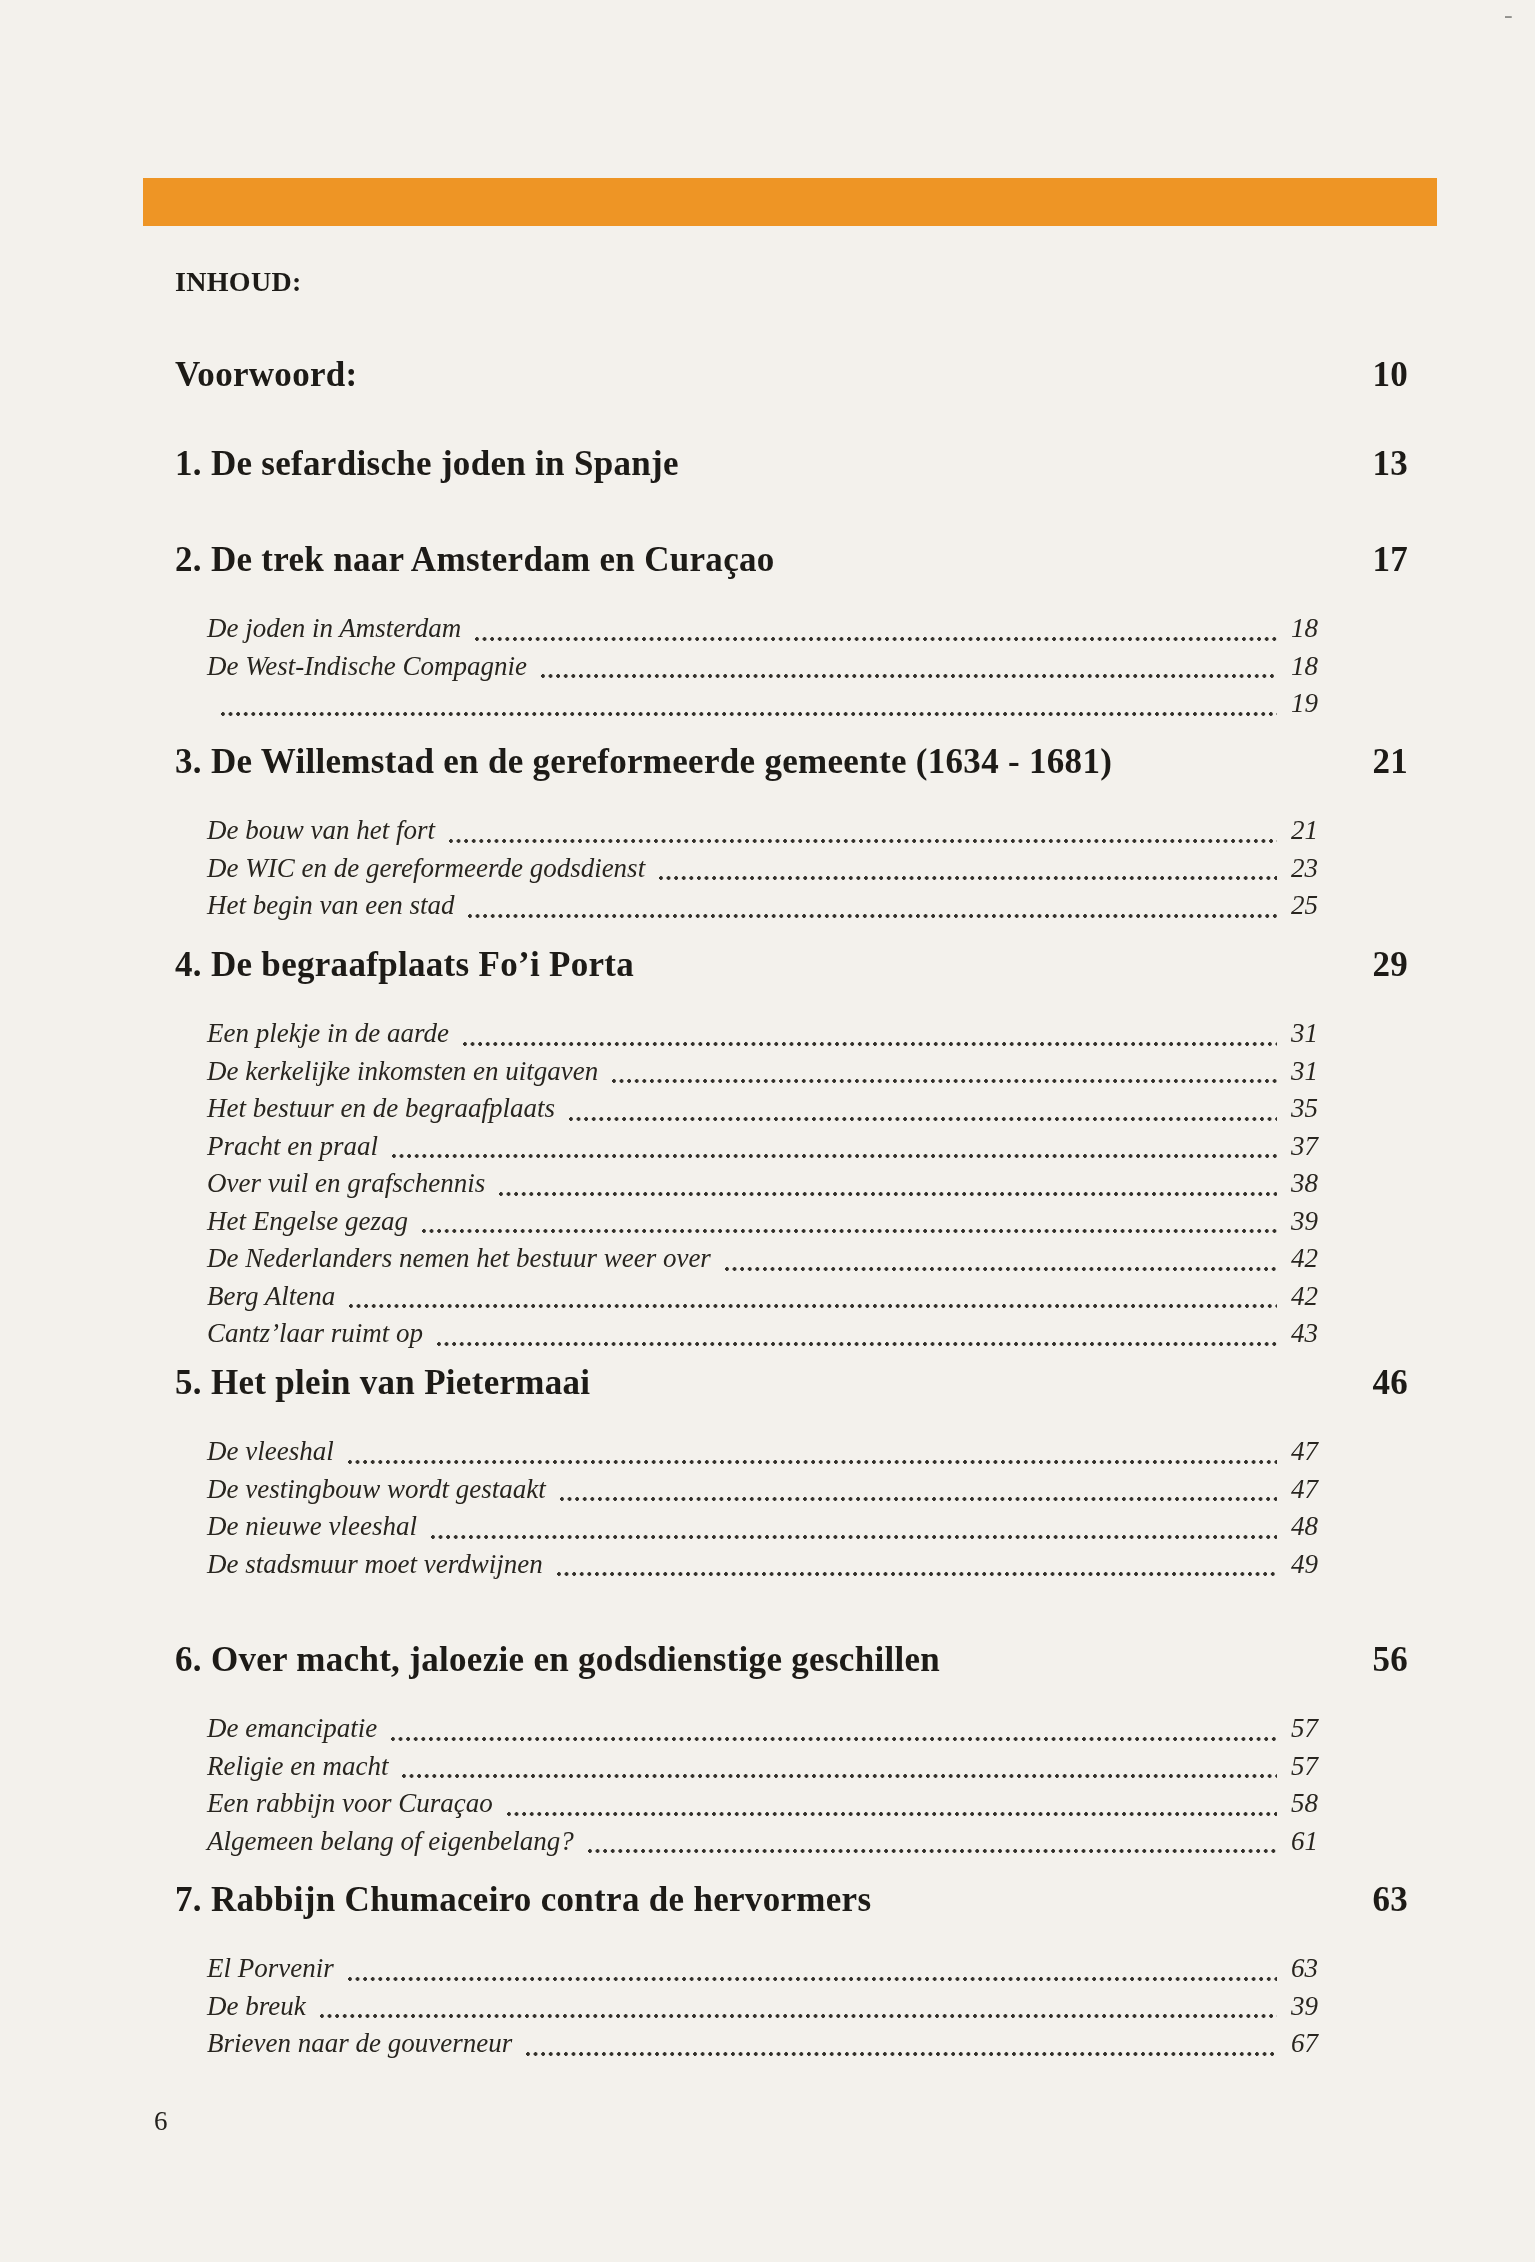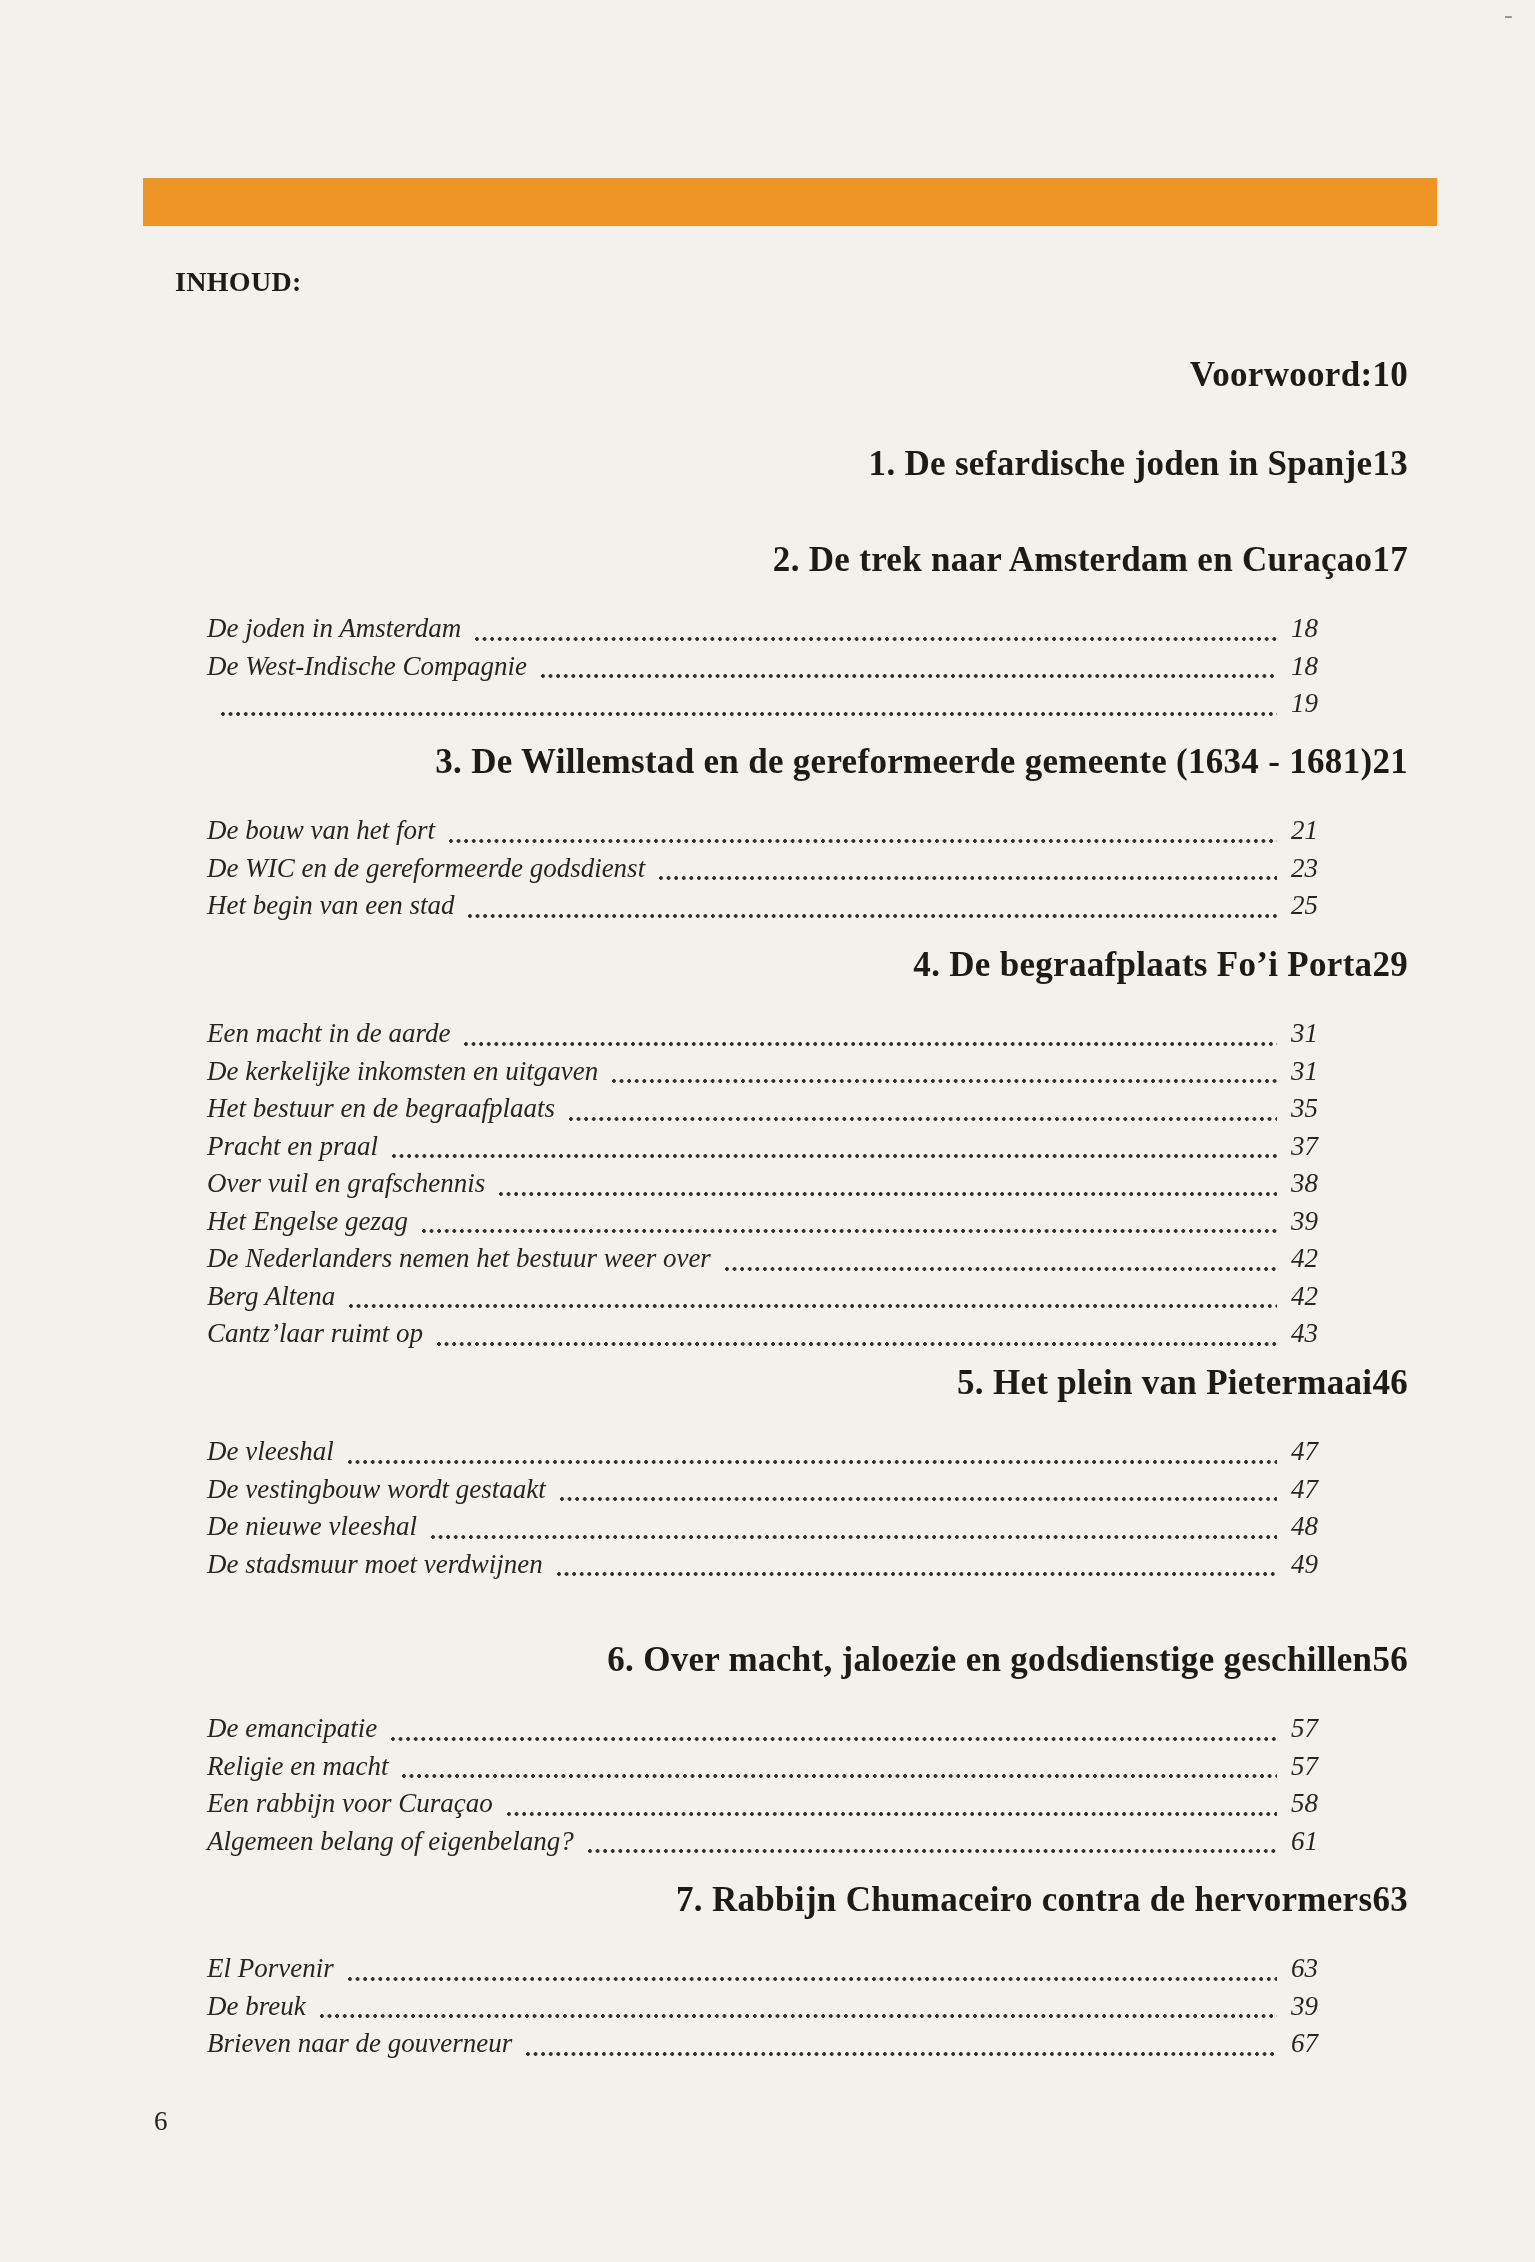--- a/index.html
+++ b/index.html
@@ -33,21 +33,21 @@
     top: 259px;
     font-size: 28px;
     font-weight: bold;
     line-height: 46px;
     color: #1d1b17;
     letter-spacing: 0.3px;
   }
   .heading-row {
     display: flex;
     align-items: baseline;
-    justify-content: flex-end;
+    justify-content: space-between;
     font-size: 35px;
     font-weight: bold;
     line-height: 46px;
     color: #1d1b17;
     letter-spacing: 0.3px;
     white-space: nowrap;
   }
   .block {
     position: absolute;
     left: 175px;
@@ -158,21 +158,21 @@
     </div>
   </div>
 
   <div class="block" style="top:942px">
     <div class="heading-row">
       <span>4. De begraafplaats Fo’i Porta</span>
       <span>29</span>
     </div>
     <div class="subs">
       <div class="sub-row">
-        <span class="sub-title">Een macht in de aarde</span>
+        <span class="sub-title">Een plekje in de aarde</span>
         <span class="leader"></span>
         <span class="sub-page">31</span>
       </div>
       <div class="sub-row">
         <span class="sub-title">De kerkelijke inkomsten en uitgaven</span>
         <span class="leader"></span>
         <span class="sub-page">31</span>
       </div>
       <div class="sub-row">
         <span class="sub-title">Het bestuur en de begraafplaats</span>

